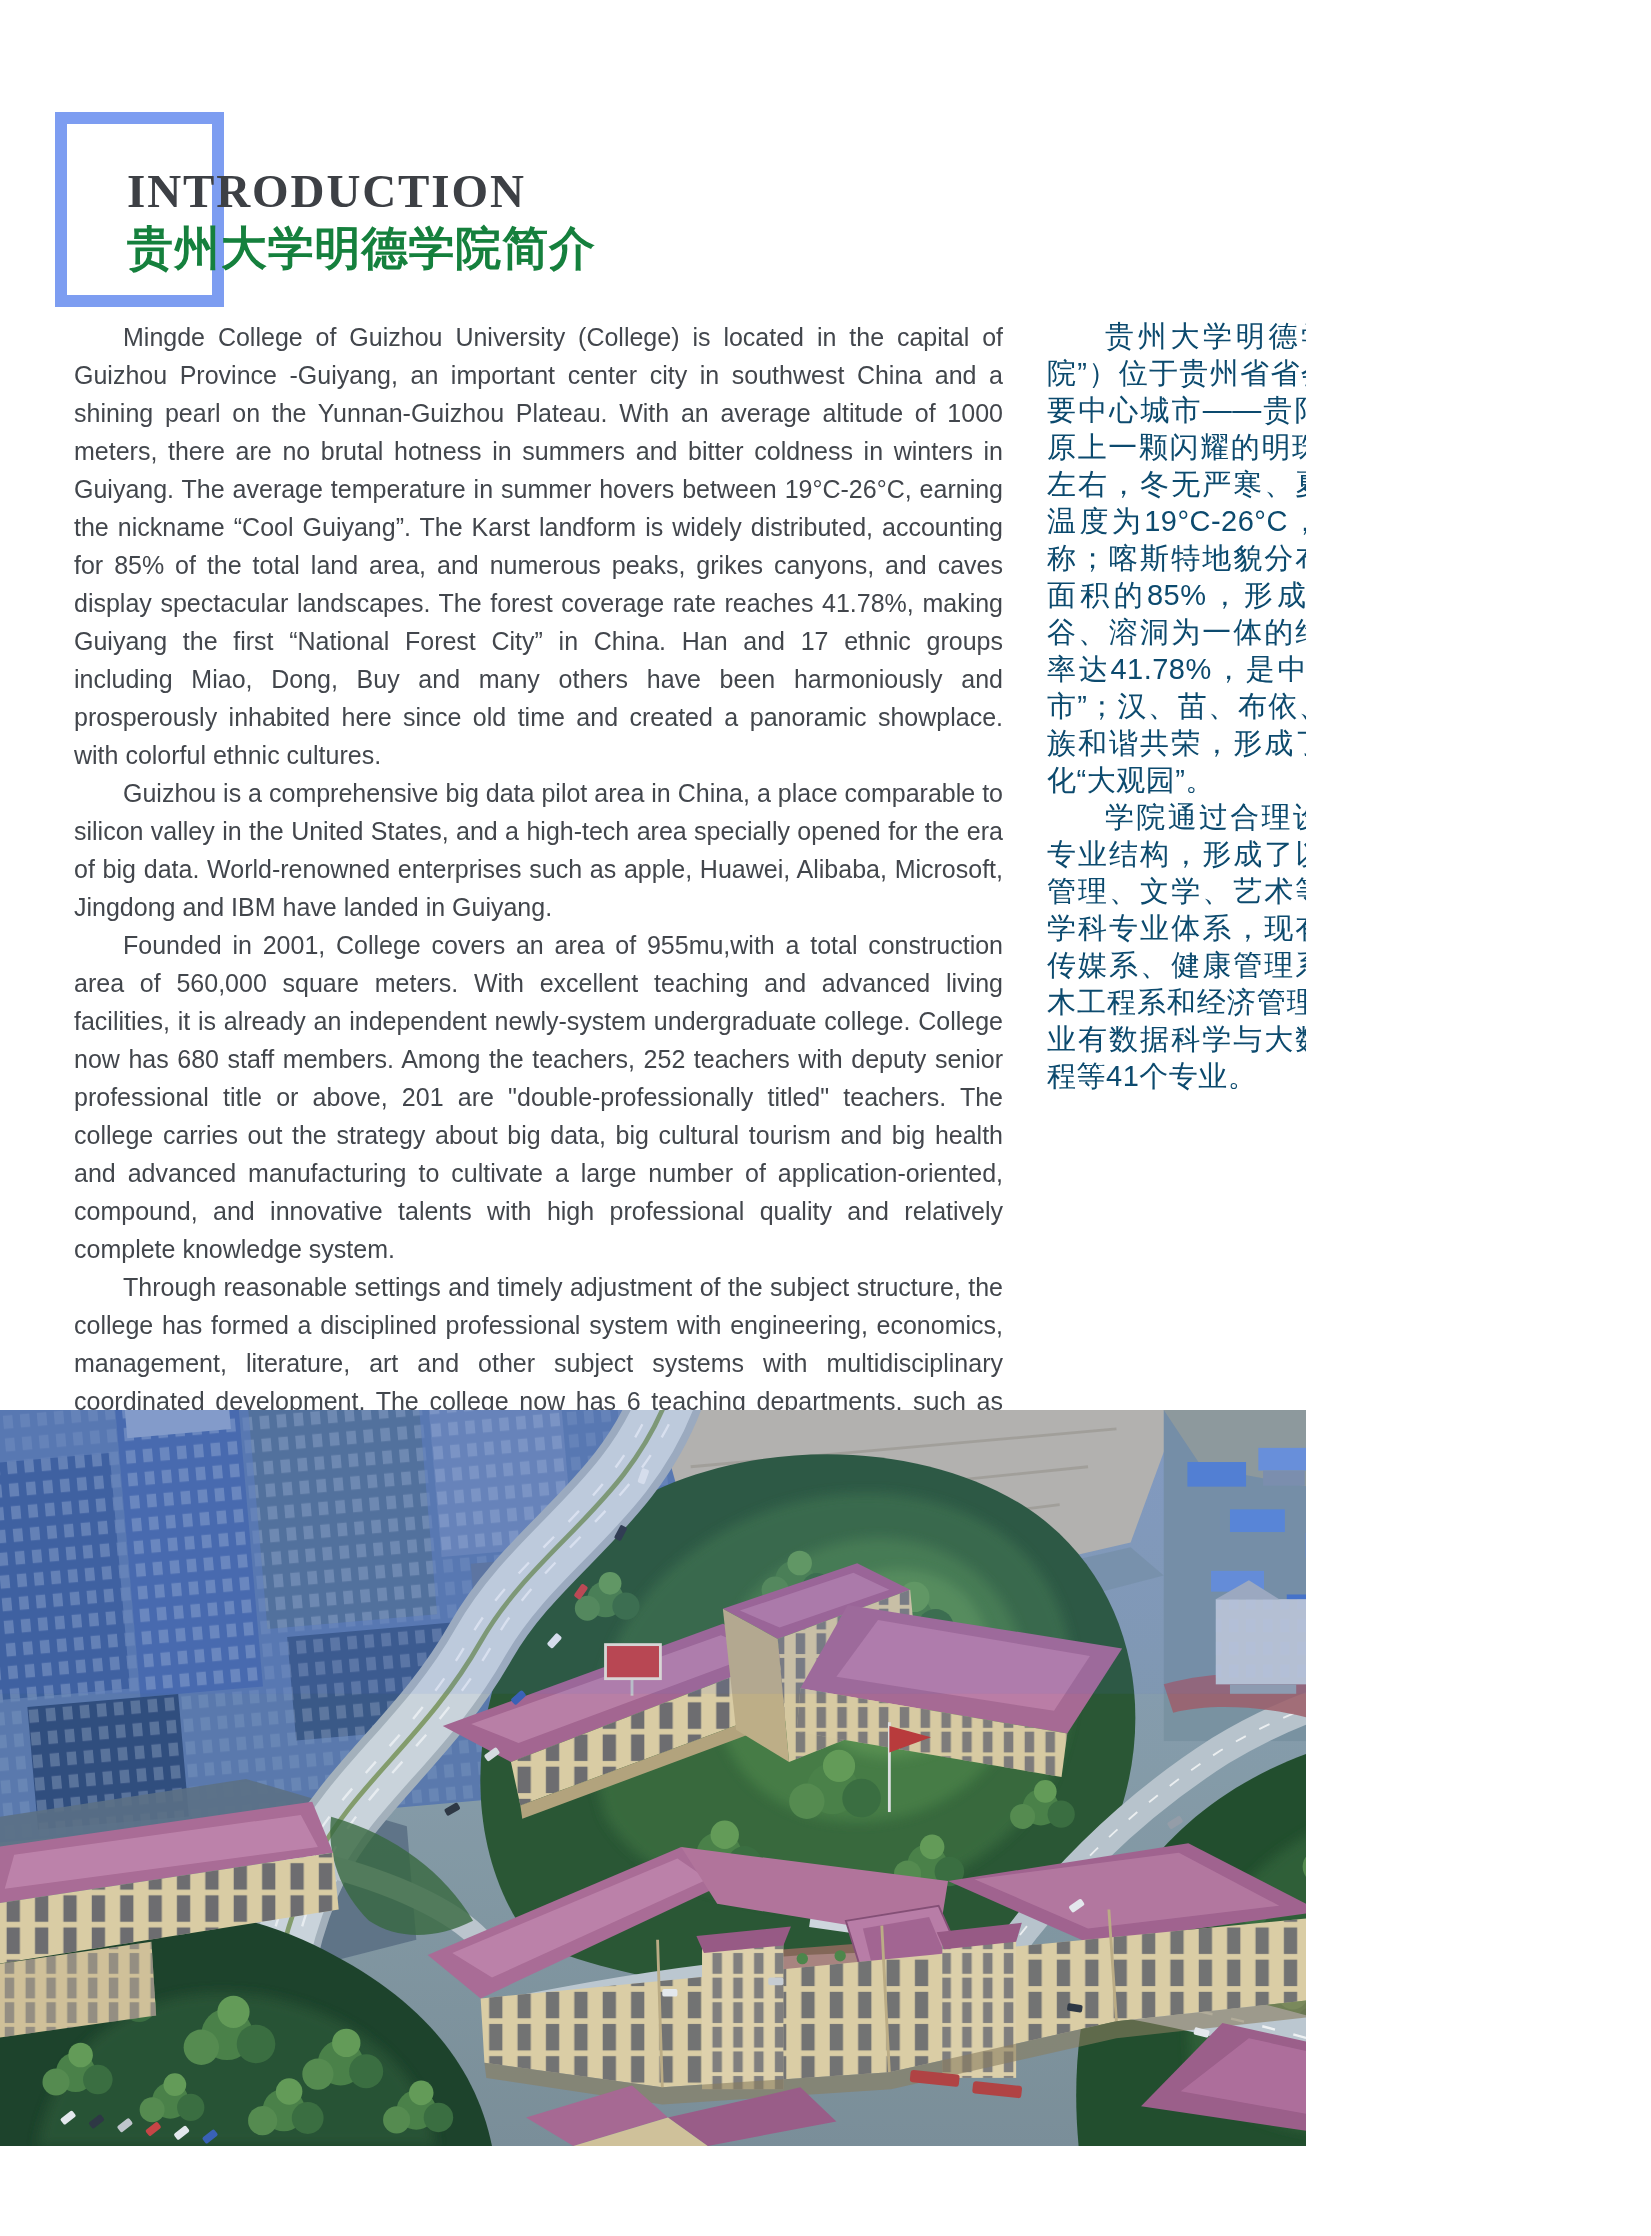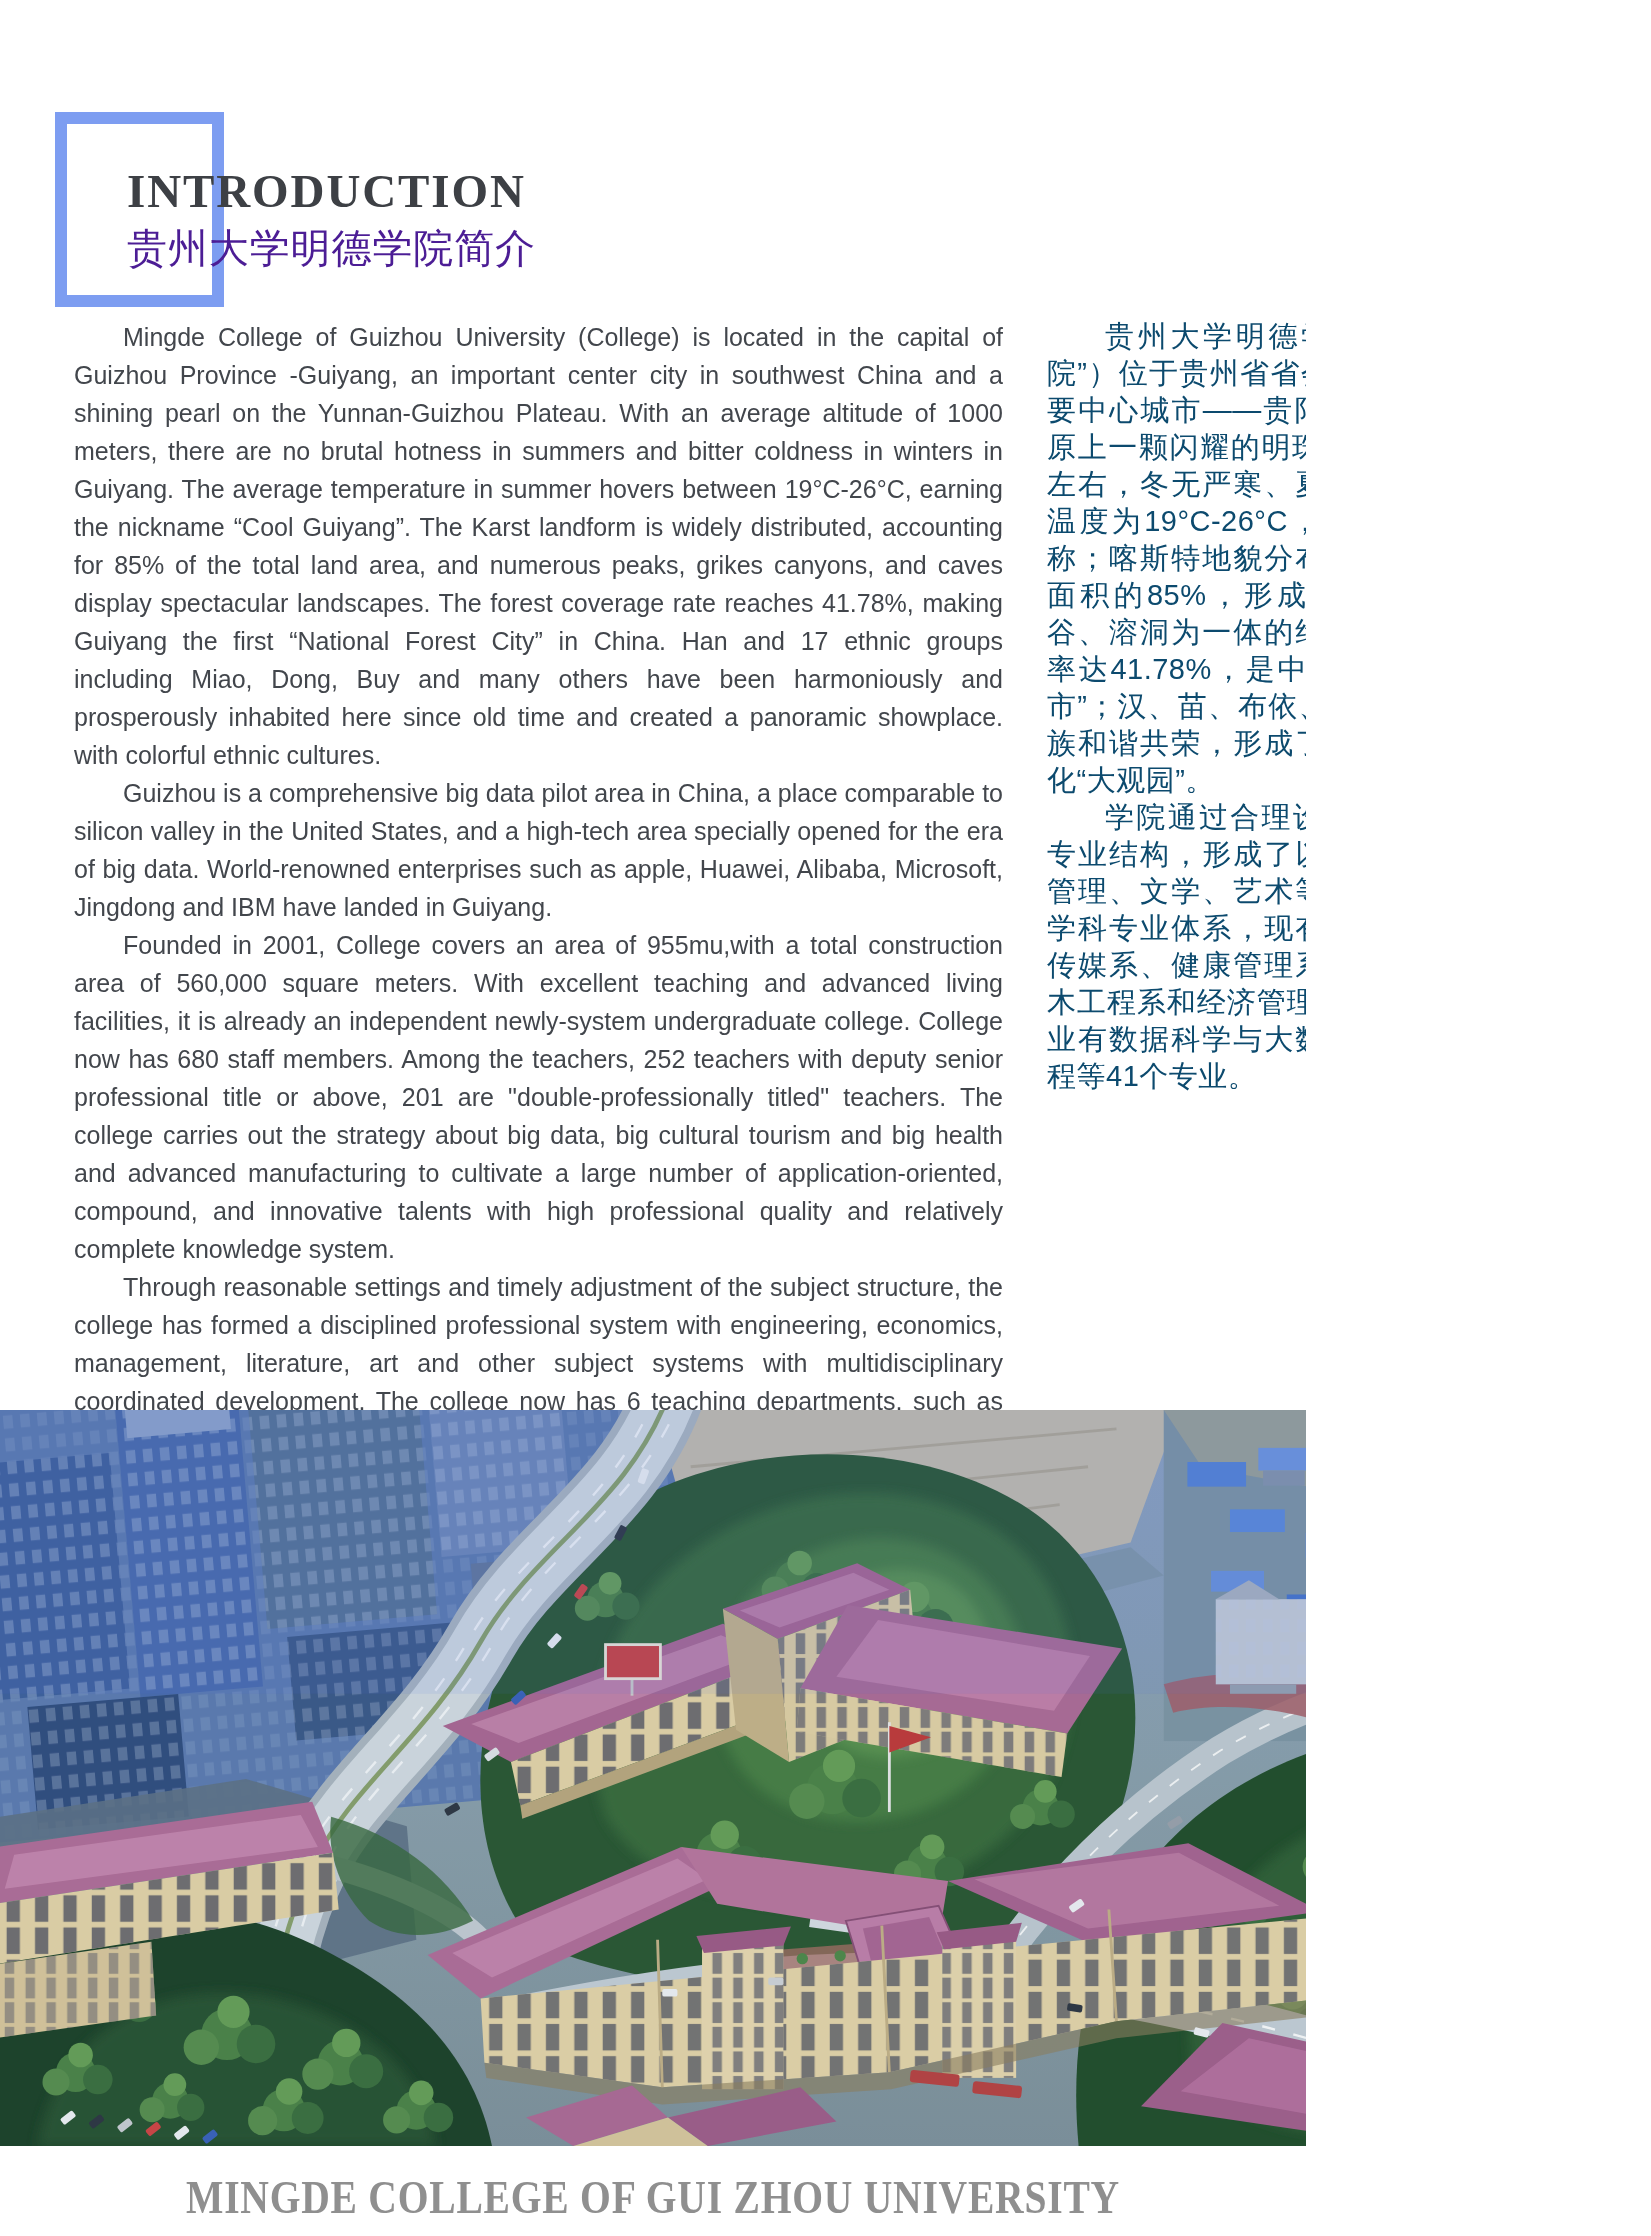--- a/index.html
+++ b/index.html
@@ -3,22 +3,22 @@
 <meta charset="utf-8">
 <style>
   html,body{margin:0;padding:0;background:#ffffff;}
   .page{position:relative;width:1306px;height:2236px;background:#ffffff;overflow:hidden;
         font-family:"Liberation Sans","DejaVu Sans",sans-serif;margin-top:36px;}
   .accent-square{position:absolute;left:55px;top:76px;width:169px;height:195px;
         border:12.3px solid #7d9df1;box-sizing:border-box;z-index:1;}
   .header{position:absolute;left:127px;top:131px;z-index:2;}
   .title-en{margin:0;font-family:"Liberation Serif","DejaVu Serif",serif;font-weight:700;
         font-size:47px;line-height:49px;letter-spacing:1.9px;color:#3d4045;}
-  .title-zh{margin:5.7px 0 0 0;font-weight:400;font-size:40px;line-height:53px;
-        letter-spacing:0.9px;color:#4c1d95;}
+  .title-zh{margin:5.7px 0 0 0;font-weight:700;font-size:46px;line-height:53px;
+        letter-spacing:0.9px;color:#15803d;}
   .columns{position:absolute;left:74px;top:282px;width:1499px;display:flex;gap:44px;z-index:2;}
   .col-en{width:929px;font-size:25px;line-height:38px;text-align:justify;color:#42464c;}
   .col-en p{margin:0;text-indent:49px;}
   .col-zh{width:526px;font-size:29px;line-height:37px;text-align:justify;color:#0c4a6e;
         letter-spacing:0.5px;}
   .col-zh p{margin:0;text-indent:2em;}
   .photo{position:absolute;left:0;top:1374px;width:1651px;height:736px;margin:0;z-index:2;}
   .photo svg{display:block;width:100%;height:100%;}
   .footer{position:absolute;left:0;top:2135px;width:100%;text-align:center;z-index:2;}
   .footer span{display:inline-block;transform:scaleX(0.86);transform-origin:center;
@@ -318,18 +318,15 @@
         <rect x="1492" y="754" width="16" height="8" rx="2" fill="#eef1f5" transform="rotate(8 1500 758)"></rect>
         <rect x="962" y="700" width="52" height="13" rx="3" fill="#b84343" transform="rotate(6 988 706)"></rect>
         <rect x="1028" y="712" width="52" height="13" rx="3" fill="#b84343" transform="rotate(6 1054 718)"></rect>
       </g>
 
       <rect width="1745" height="300" fill="#3f63b8" opacity="0.14"></rect>
       <rect y="300" width="1745" height="478" fill="#2c4a66" opacity="0.05"></rect>
     </svg>
   </figure>
 
-  <footer class="footer">
-    <span>MINGDE COLLEGE OF GUI ZHOU UNIVERSITY</span>
-  </footer>
 
 </div>
 
 
 </body></html>

